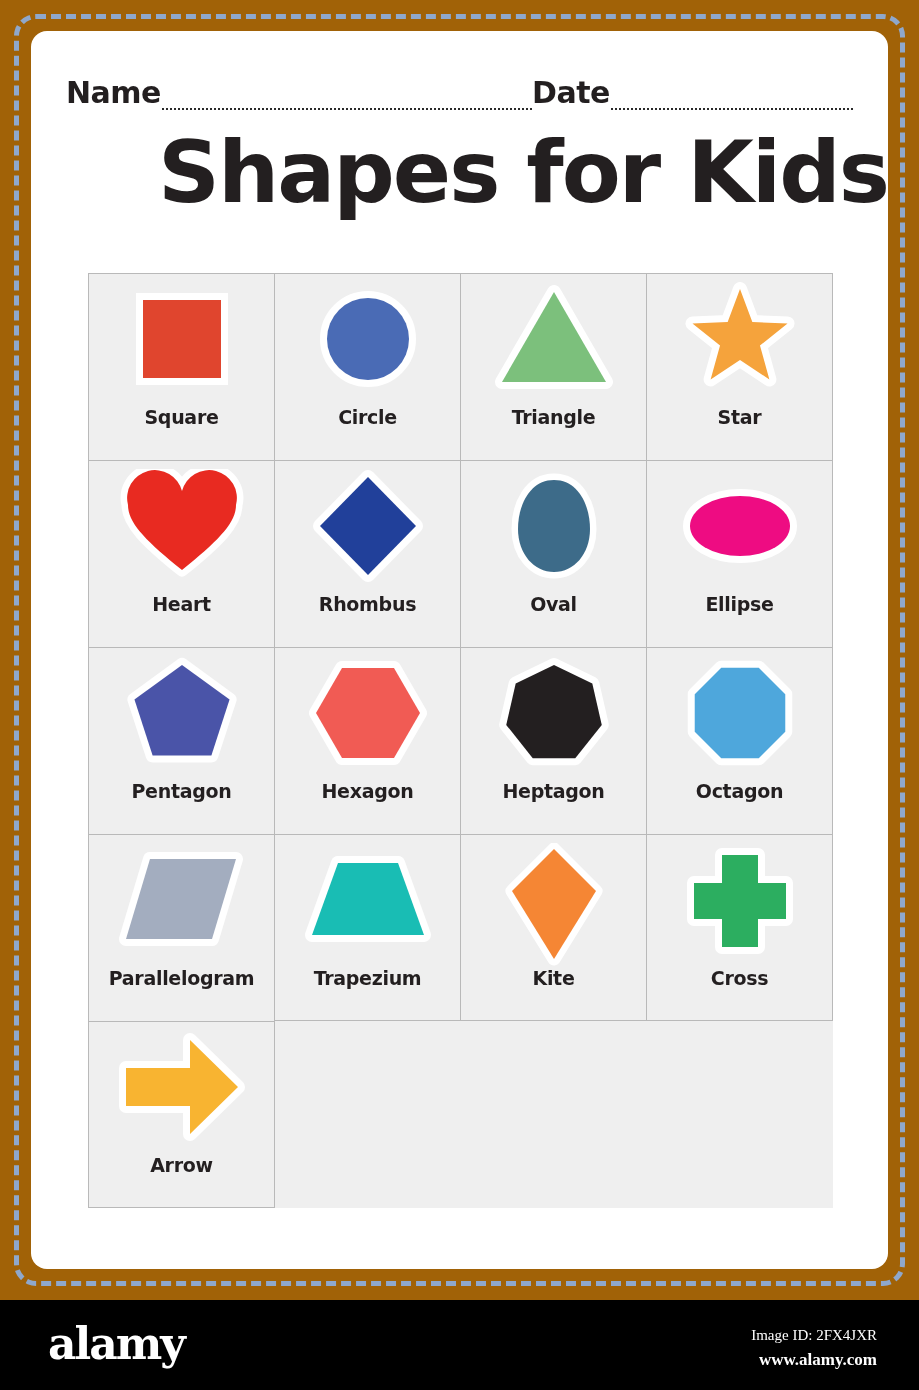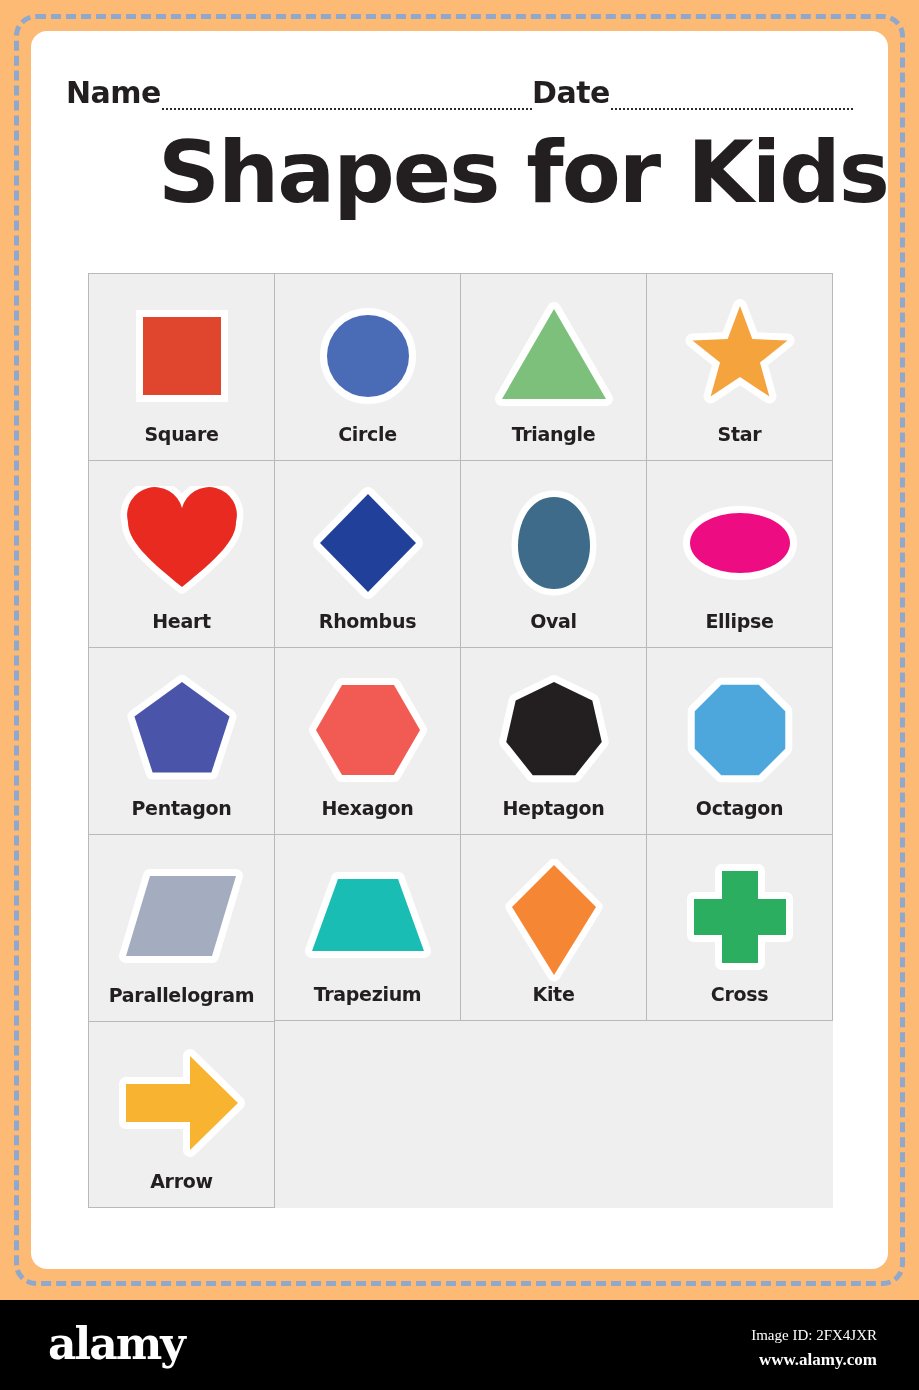--- a/index.html
+++ b/index.html
@@ -12,21 +12,21 @@
     height: 1390px;
     font-family: "Liberation Sans", sans-serif;
     overflow: hidden;
   }
 
   
   #poster {
     position: relative;
     width: 919px;
     height: 1300px;
-    background: #fdba74;
+    background: #a16207;
     box-sizing: border-box;
     overflow: hidden;
   }
 
   
   #dash-frame {
     position: absolute;
     left: 14px;
     top: 14px;
     right: 14px;
@@ -112,21 +112,21 @@
     background: #EFEFEF;
   }
   .cell {
     border-right: 1px solid #B9B9B9;
     border-bottom: 1px solid #B9B9B9;
     box-sizing: border-box;
     height: 187px;
     display: flex;
     flex-direction: column;
     align-items: center;
-    justify-content: center;
+    justify-content: flex-start;
     padding-top: 8px;
     background: #EFEFEF;
   }
   .cell:nth-child(4n) {  }
   #grid .cell:nth-last-child(-n+4) { height: 186px; }
 
   .shape-box {
     width: 132px;
     height: 126px;
     display: flex;

